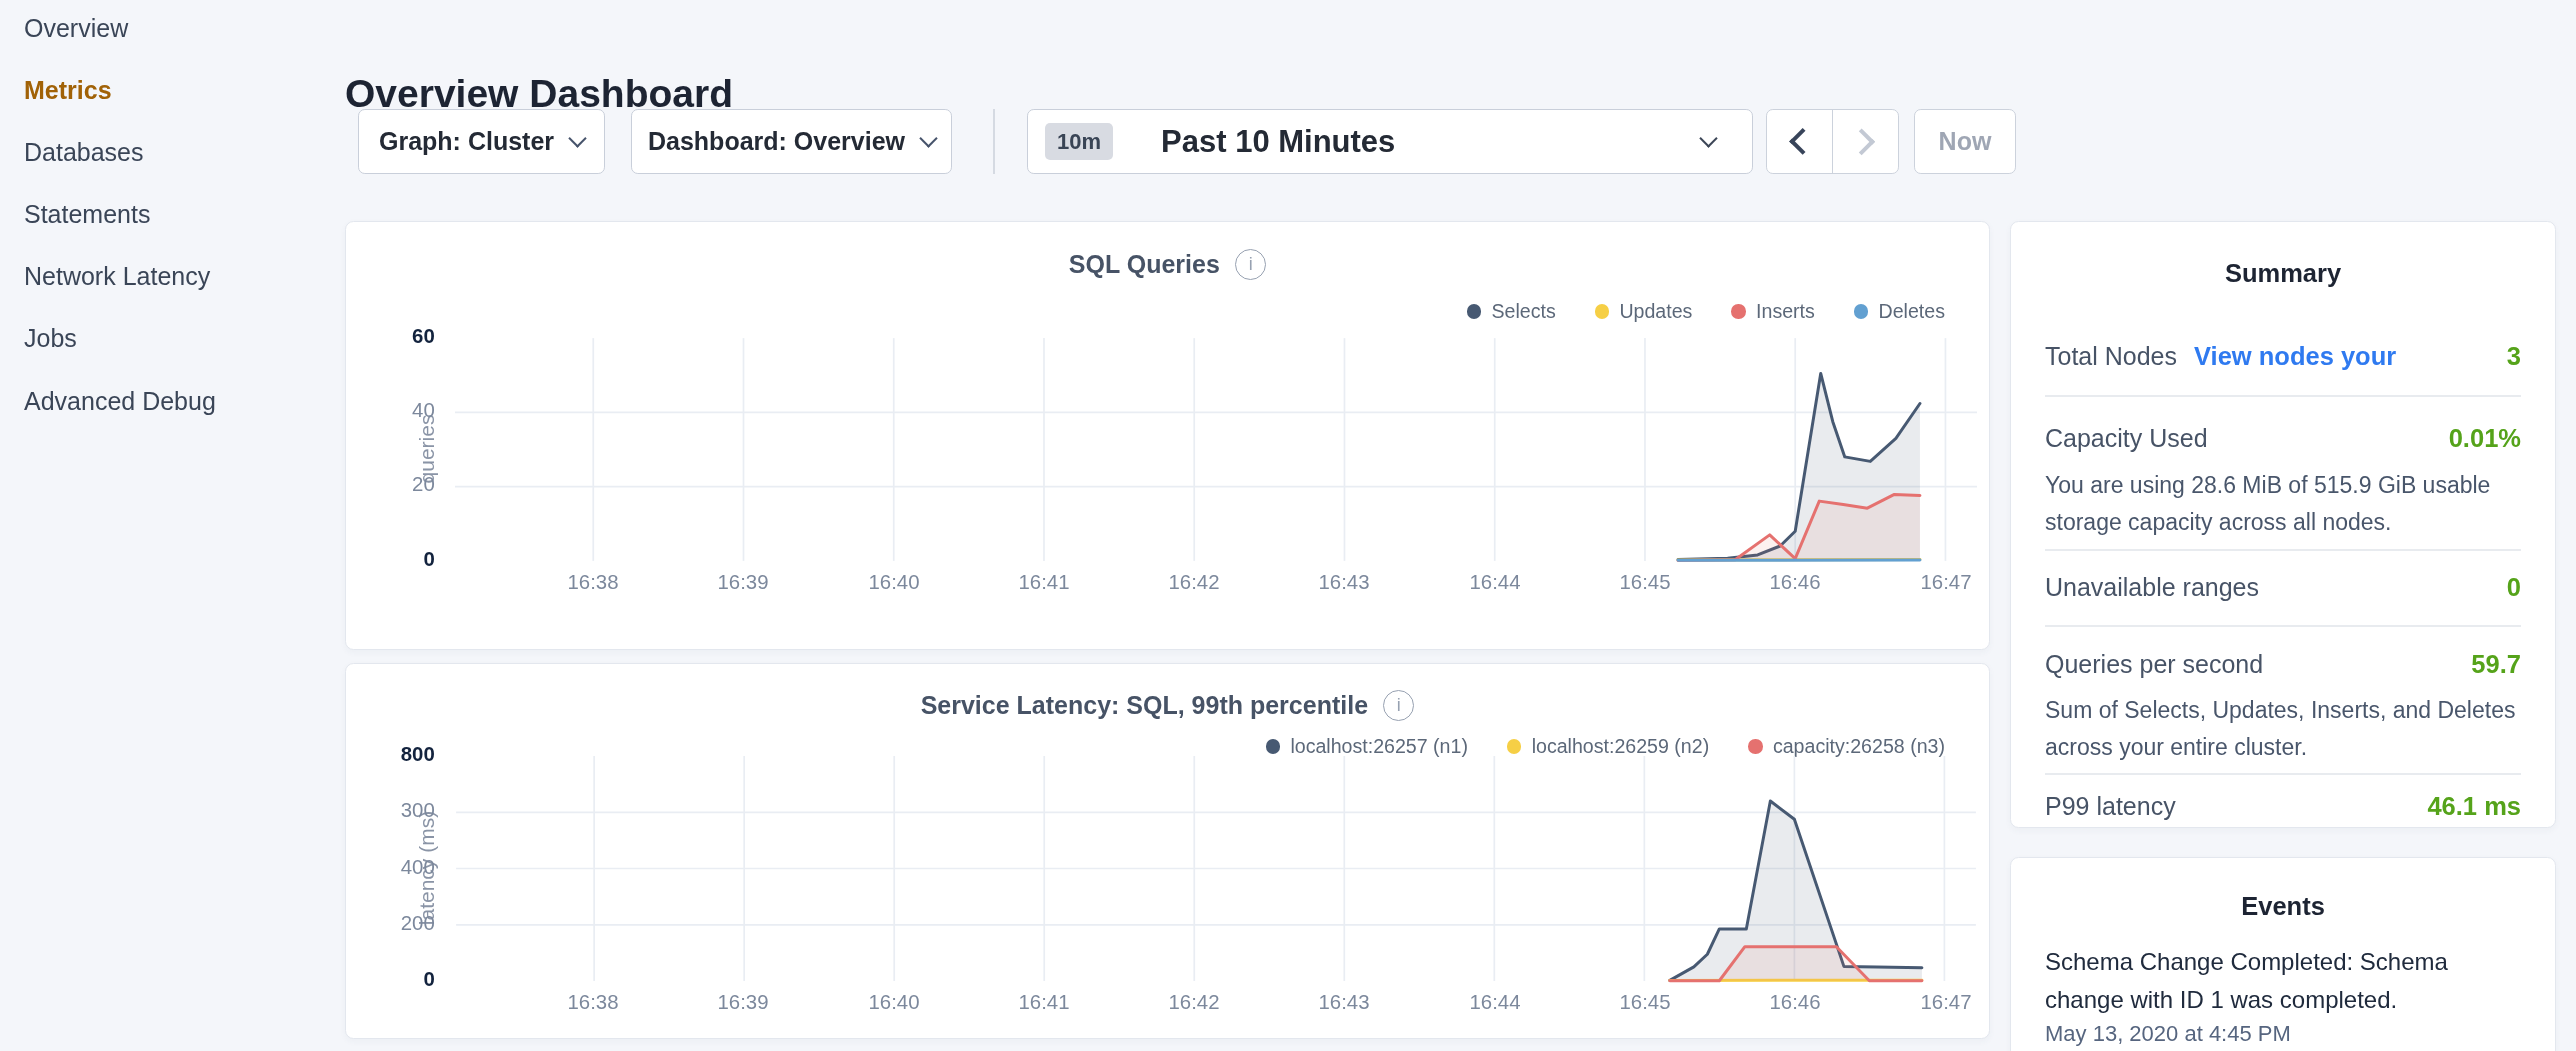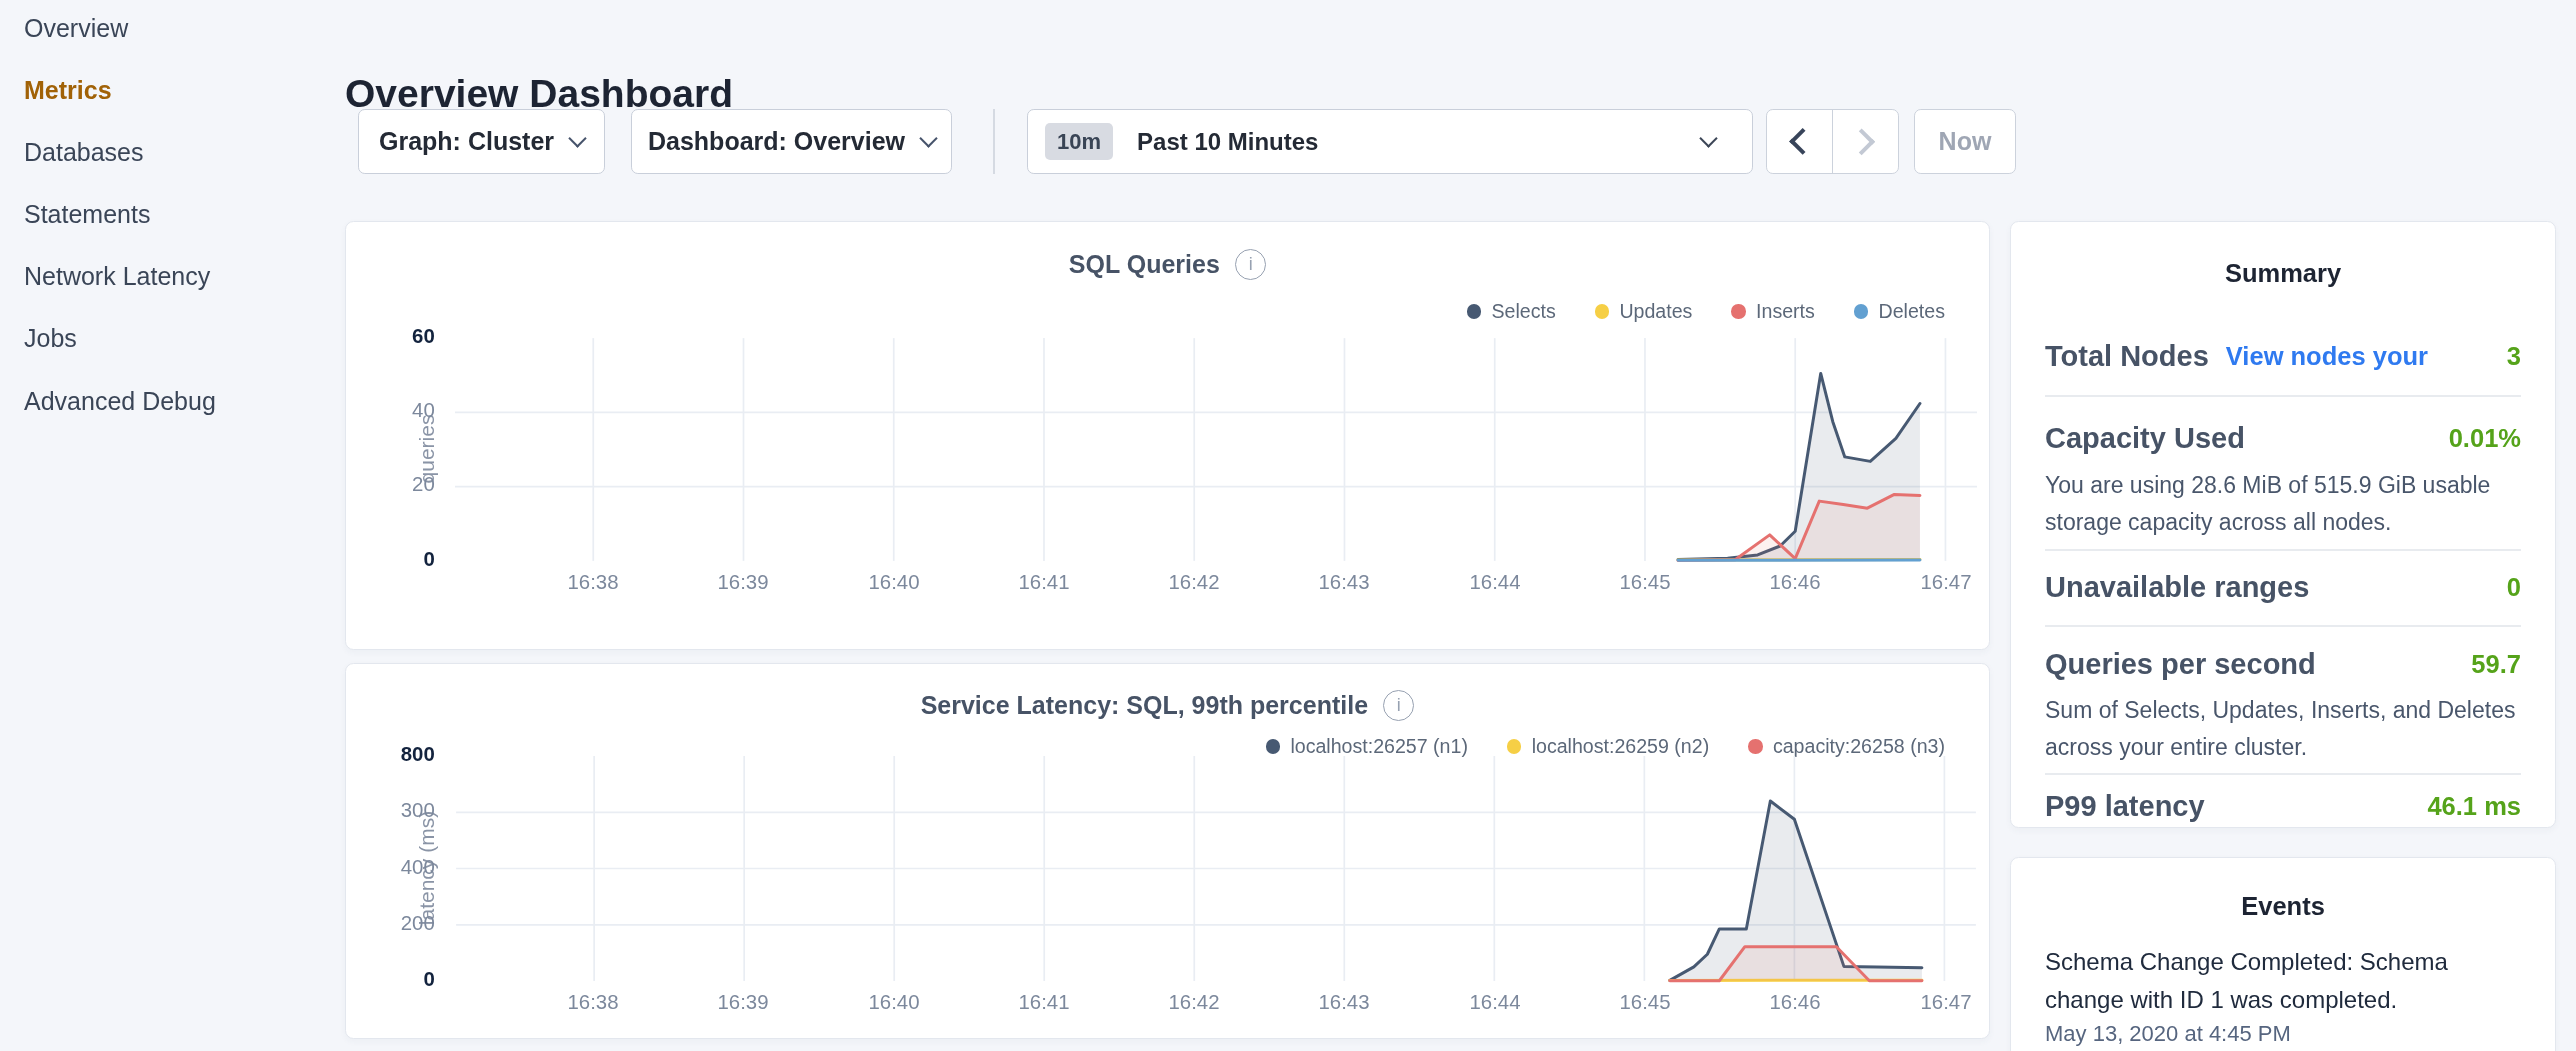--- a/index.html
+++ b/index.html
@@ -19,24 +19,24 @@
   .page-title{position:absolute;left:345px;top:46px;font-size:39px;font-weight:bold;color:var(--ink);}
 
   
   .btn{position:absolute;top:109px;height:65px;background:#fff;border:1.7px solid #c9cfda;
     border-radius:6.8px;display:flex;align-items:center;justify-content:center;
     font-size:25px;font-weight:bold;color:#242a35;box-sizing:border-box;cursor:pointer;}
   .chev{display:inline-block;width:11px;height:11px;border-right:2.6px solid #46536b;
     border-bottom:2.6px solid #46536b;transform:rotate(45deg);margin-left:17px;margin-top:-6.8px;}
   .toolbar-divider{position:absolute;left:993px;top:109px;width:1.7px;height:65px;background:#d5dae2;}
   .timebox{position:absolute;left:1027px;top:109px;width:726px;height:65px;background:#fff;
-    border:1.7px solid #c9cfda;border-radius:6.8px;display:flex;align-items:center;box-sizing:border-box;cursor:pointer;}
+    border:1.7px solid #c9cfda;border-radius:6.8px;display:flex;align-items:center;box-sizing:border-box;cursor:pointer;gap:24px;}
   .timebadge{margin-left:17px;background:#d8dbe2;border-radius:5.1px;padding:5.1px 12px;
     font-size:22px;font-weight:bold;color:#394455;}
-  .timelabel{margin-left:24px;font-size:24px;font-weight:bold;color:#242a35;}
+  .timelabel{margin-left:24px;font-size:31px;font-weight:bold;color:#242a35;}
   .timebox .chev{position:absolute;right:37px;margin:0;margin-top:-5.1px;border-color:#3c4657;border-width:2.1px;}
   .arrowgroup{position:absolute;left:1766px;top:109px;width:133px;height:65px;background:#fff;
     border:1.7px solid #ccd2dc;border-radius:6.8px;box-sizing:border-box;display:flex;}
   .arrowcell{flex:1;display:flex;align-items:center;justify-content:center;cursor:pointer;}
   .arrowcell + .arrowcell{border-left:1.7px solid #ccd2dc;}
   .arrow{width:15.3px;height:15.3px;border-left:4.3px solid #38445a;border-bottom:4.3px solid #38445a;}
   .arrow.left{transform:rotate(45deg);margin-left:6.8px;}
   .arrow.right{transform:rotate(225deg);margin-right:6.8px;border-color:#c3c9d4;}
   .nowbtn{position:absolute;left:1914px;top:109px;width:102px;height:65px;background:#fff;
     border:1.7px solid #ccd2dc;border-radius:6.8px;box-sizing:border-box;display:flex;align-items:center;
@@ -63,21 +63,21 @@
   .tick{position:absolute;font-size:20.4px;color:var(--muted);}
   .xtick{width:102px;text-align:center;}
   .ytick{width:82px;text-align:right;}
   .tick.strong{color:#13233e;font-weight:bold;}
   .ytitle{position:absolute;transform:translate(-50%,-50%) rotate(-90deg);font-size:21px;
     color:#8a94a6;white-space:nowrap;}
 
   
   .panel-title{position:absolute;left:0;right:0;text-align:center;font-size:25.5px;font-weight:bold;color:var(--ink);}
   .srow{position:absolute;left:34px;right:34px;height:37px;display:flex;align-items:center;}
-  .srow .lbl{font-size:29px;font-weight:bold;color:var(--slate);white-space:nowrap;}
+  .srow .lbl{font-size:25px;font-weight:normal;color:var(--slate);white-space:nowrap;}
   .srow .lnk{font-size:25.5px;font-weight:bold;color:var(--link);margin-left:17px;cursor:pointer;white-space:nowrap;}
   .srow .val{margin-left:auto;font-size:25.5px;font-weight:bold;color:var(--green);white-space:nowrap;}
   .sdesc{position:absolute;left:34px;right:34px;font-size:23px;line-height:37px;color:#49566b;}
   .sdiv{position:absolute;left:34px;right:34px;height:1.7px;background:#e8ebef;}
   .event-text{position:absolute;left:34px;right:34px;font-size:24px;line-height:38px;color:#202b3d;}
   .event-time{position:absolute;left:34px;right:34px;font-size:22px;color:#56657f;}
 </style>
 </head>
 <body>
 

